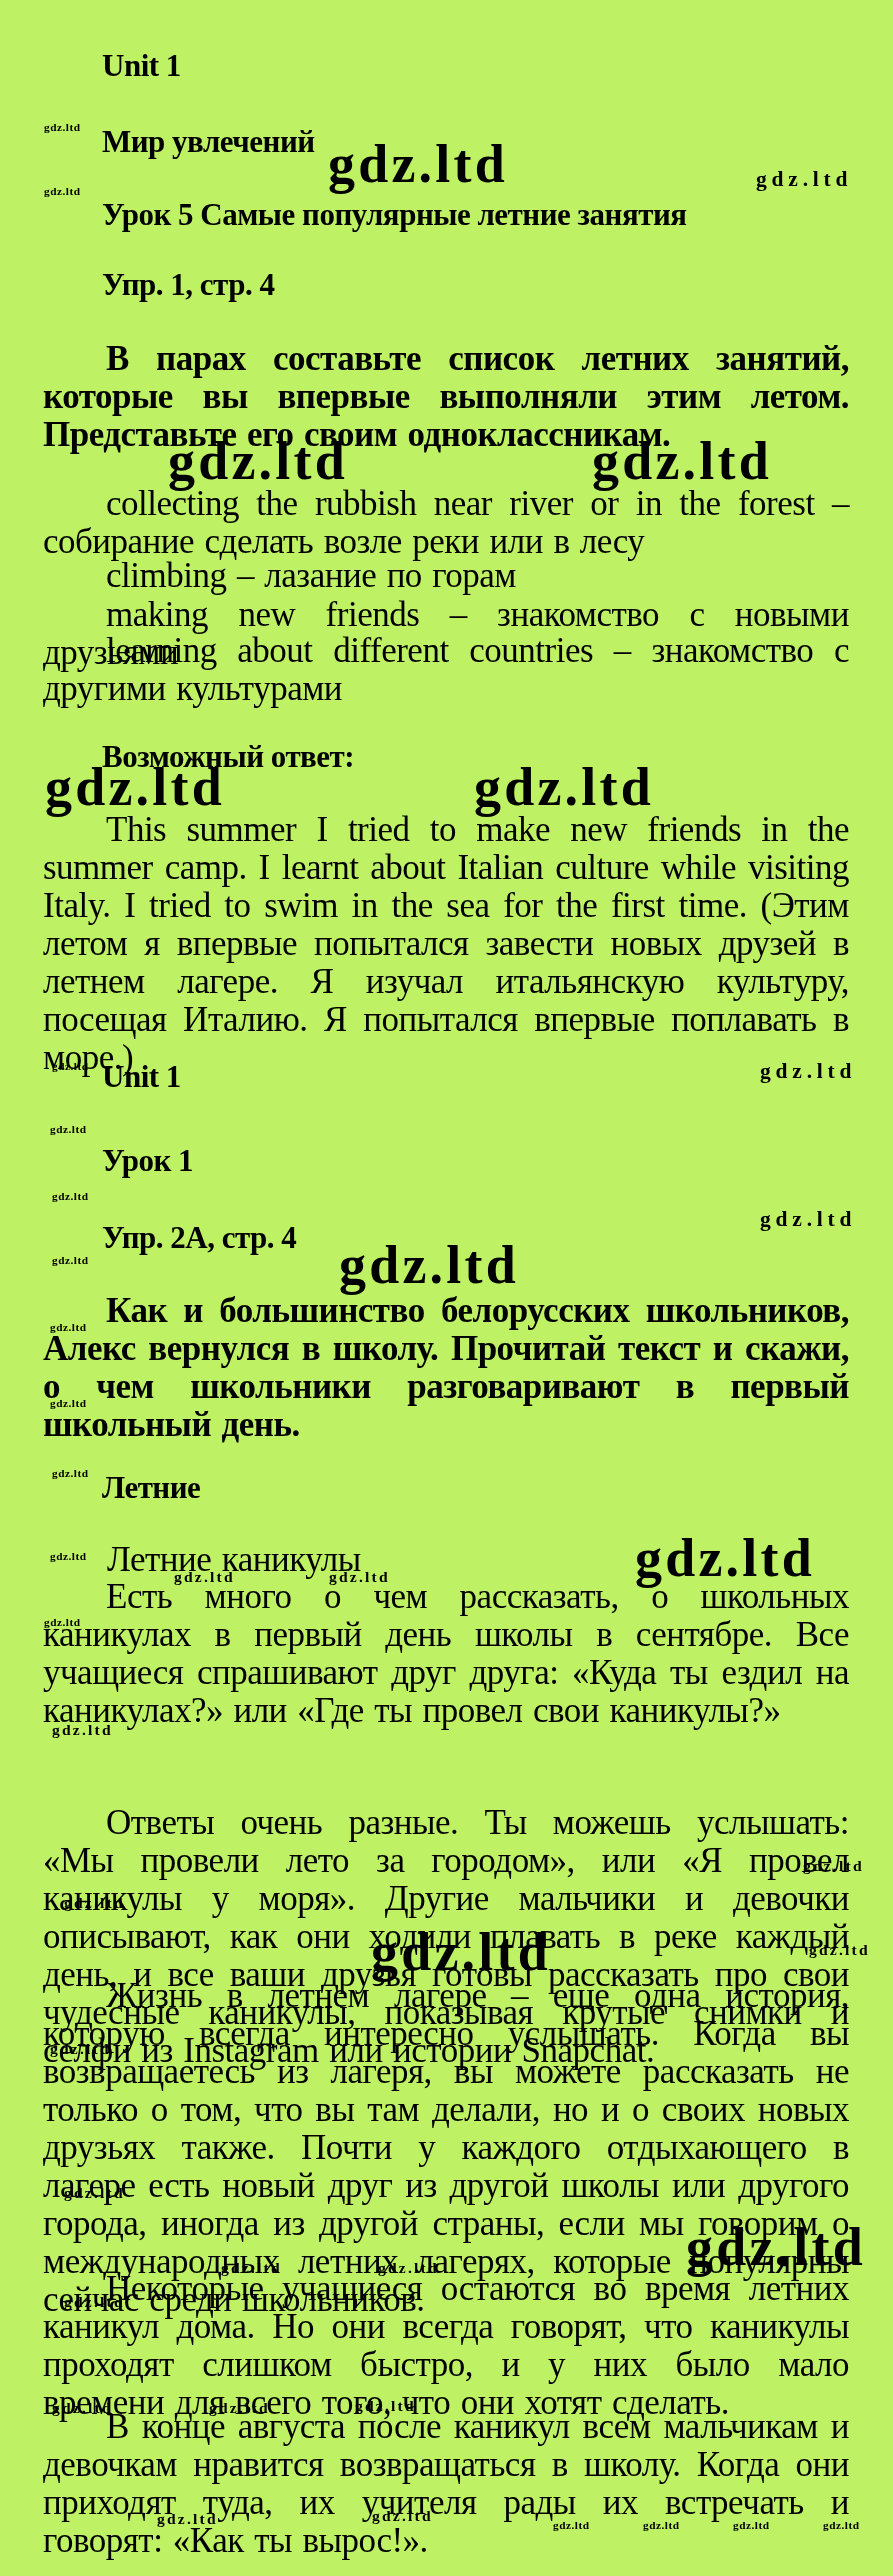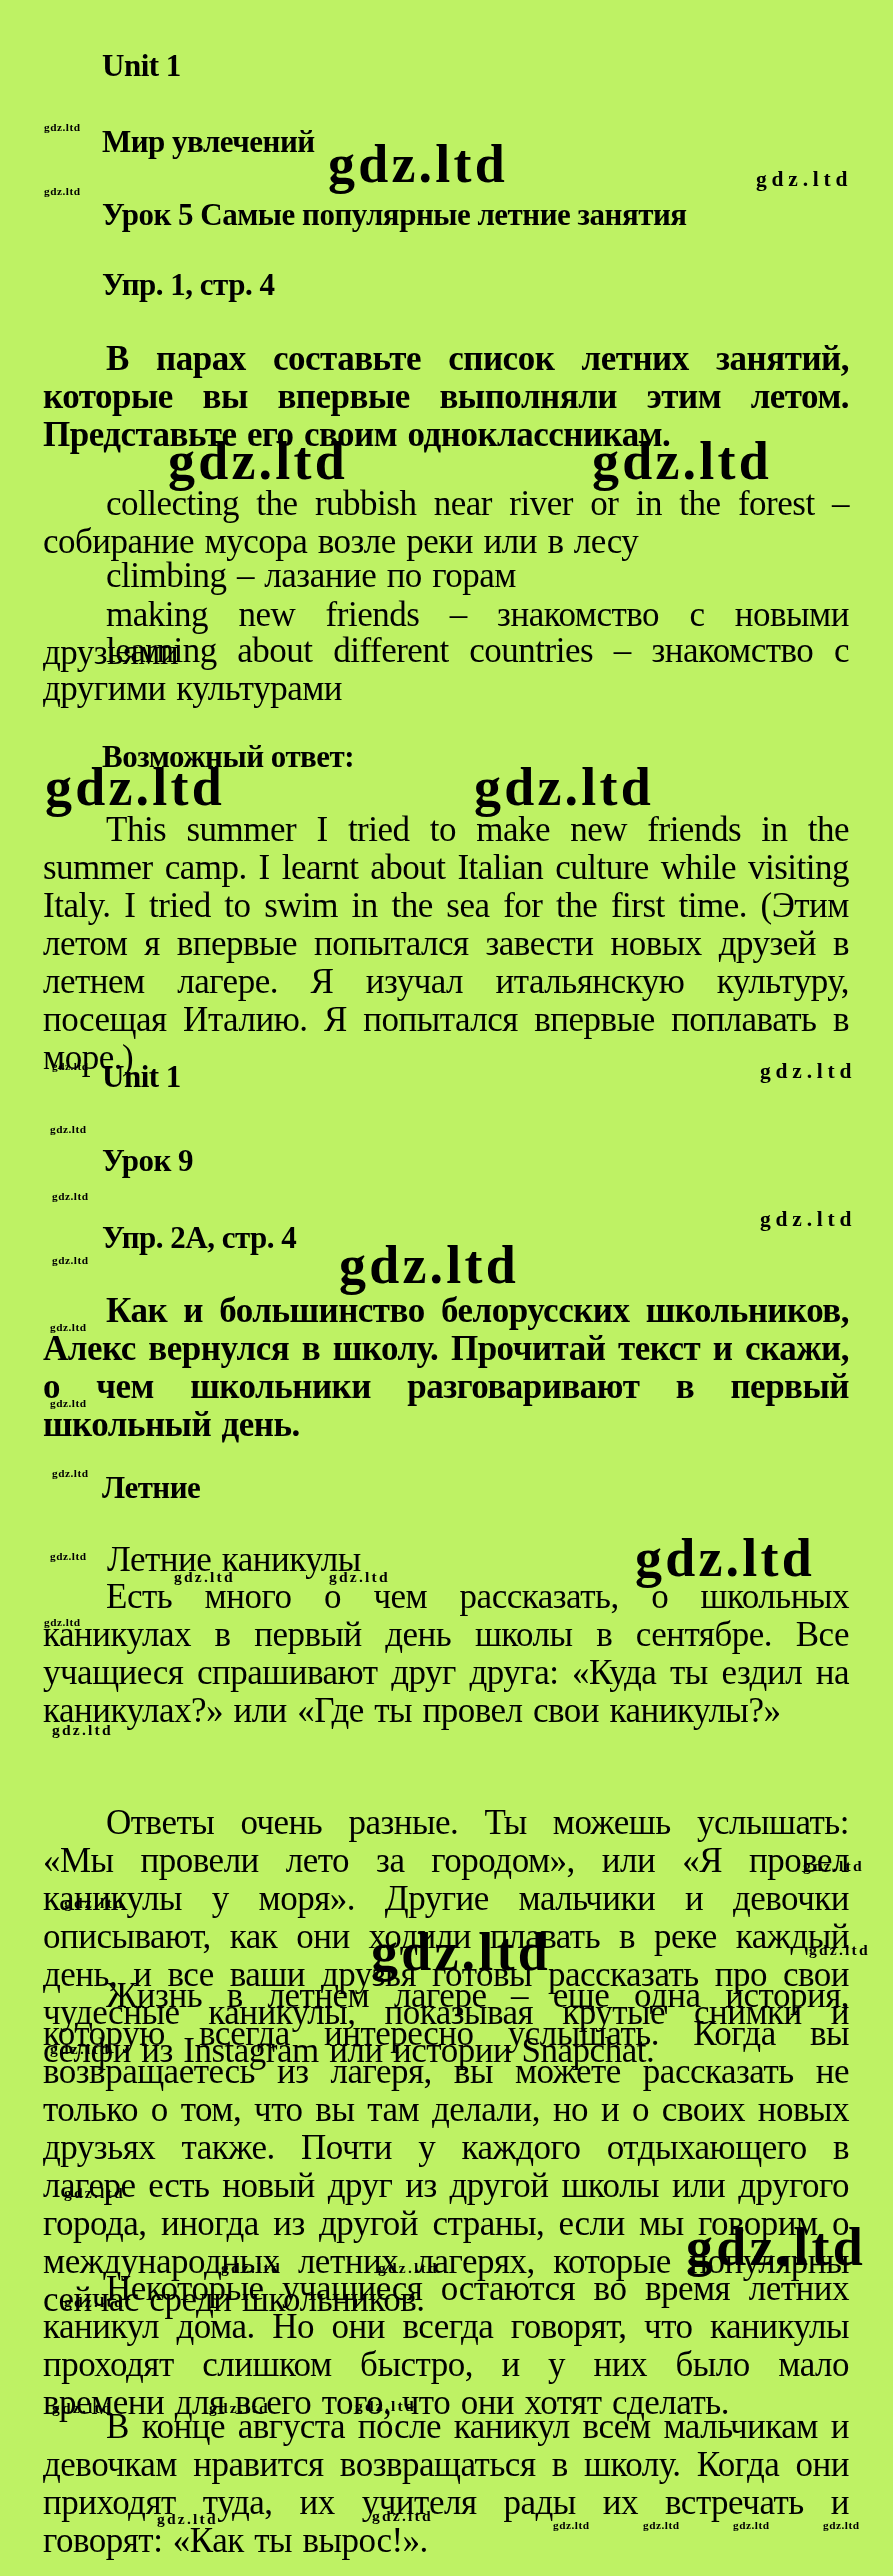--- a/index.html
+++ b/index.html
@@ -55,30 +55,30 @@
 
 <div class="page">
 
   <div class="h" style="top:47px">Unit 1</div>
   <div class="h" style="top:123px">Мир увлечений</div>
   <div class="h" style="top:196px">Урок 5 Самые популярные летние занятия</div>
   <div class="h" style="top:266px">Упр. 1, стр. 4</div>
 
   <div class="p bold" style="top:340px">В парах составьте список летних занятий, которые вы впервые выполняли этим летом. Представьте его своим одноклассникам.</div>
 
-  <div class="p" style="top:485px">collecting the rubbish near river or in the forest – собирание мусора возле реки или в лесу</div>
+  <div class="p" style="top:485px">collecting the rubbish near river or in the forest – собирание сделать возле реки или в лесу</div>
   <div class="p" style="top:557px">climbing – лазание по горам</div>
   <div class="p" style="top:596px">making new friends – знакомство с новыми друзьями</div>
   <div class="p" style="top:632px">learning about different countries – знакомство с другими культурами</div>
 
   <div class="h" style="top:738px">Возможный ответ:</div>
   <div class="p" style="top:811px">This summer I tried to make new friends in the summer camp. I learnt about Italian culture while visiting Italy. I tried to swim in the sea for the first time. (Этим летом я впервые попытался завести новых друзей в летнем лагере. Я изучал итальянскую культуру, посещая Италию. Я попытался впервые поплавать в море.)</div>
 
   <div class="h" style="top:1058px">Unit 1</div>
-  <div class="h" style="top:1142px">Урок 9</div>
+  <div class="h" style="top:1142px">Урок 1</div>
   <div class="h" style="top:1219px">Упр. 2А, стр. 4</div>
 
   <div class="p bold" style="top:1292px">Как и большинство белорусских школьников, Алекс вернулся в школу. Прочитай текст и скажи, о чем школьники разговаривают в первый школьный день.</div>
 
   <div class="h" style="top:1469px">Летние</div>
   <div class="p noindent" style="top:1541px">Летние каникулы</div>
 
   <div class="p" style="top:1578px">Есть много о чем рассказать, о школьных каникулах в первый день школы в сентябре. Все учащиеся спрашивают друг друга: «Куда ты ездил на каникулах?» или «Где ты провел свои каникулы?»</div>
   <div class="p" style="top:1804px">Ответы очень разные. Ты можешь услышать: «Мы провели лето за городом», или «Я провел каникулы у моря». Другие мальчики и девочки описывают, как они ходили плавать в реке каждый день, и все ваши друзья готовы рассказать про свои чудесные каникулы, показывая крутые снимки и селфи из Instagram или истории Snapchat.</div>
   <div class="p" style="top:1977px">Жизнь в летнем лагере – еще одна история, которую всегда интересно услышать. Когда вы возвращаетесь из лагеря, вы можете рассказать не только о том, что вы там делали, но и о своих новых друзьях также. Почти у каждого отдыхающего в лагере есть новый друг из другой школы или другого города, иногда из другой страны, если мы говорим о международных летних лагерях, которые популярны сейчас среди школьников.</div>

